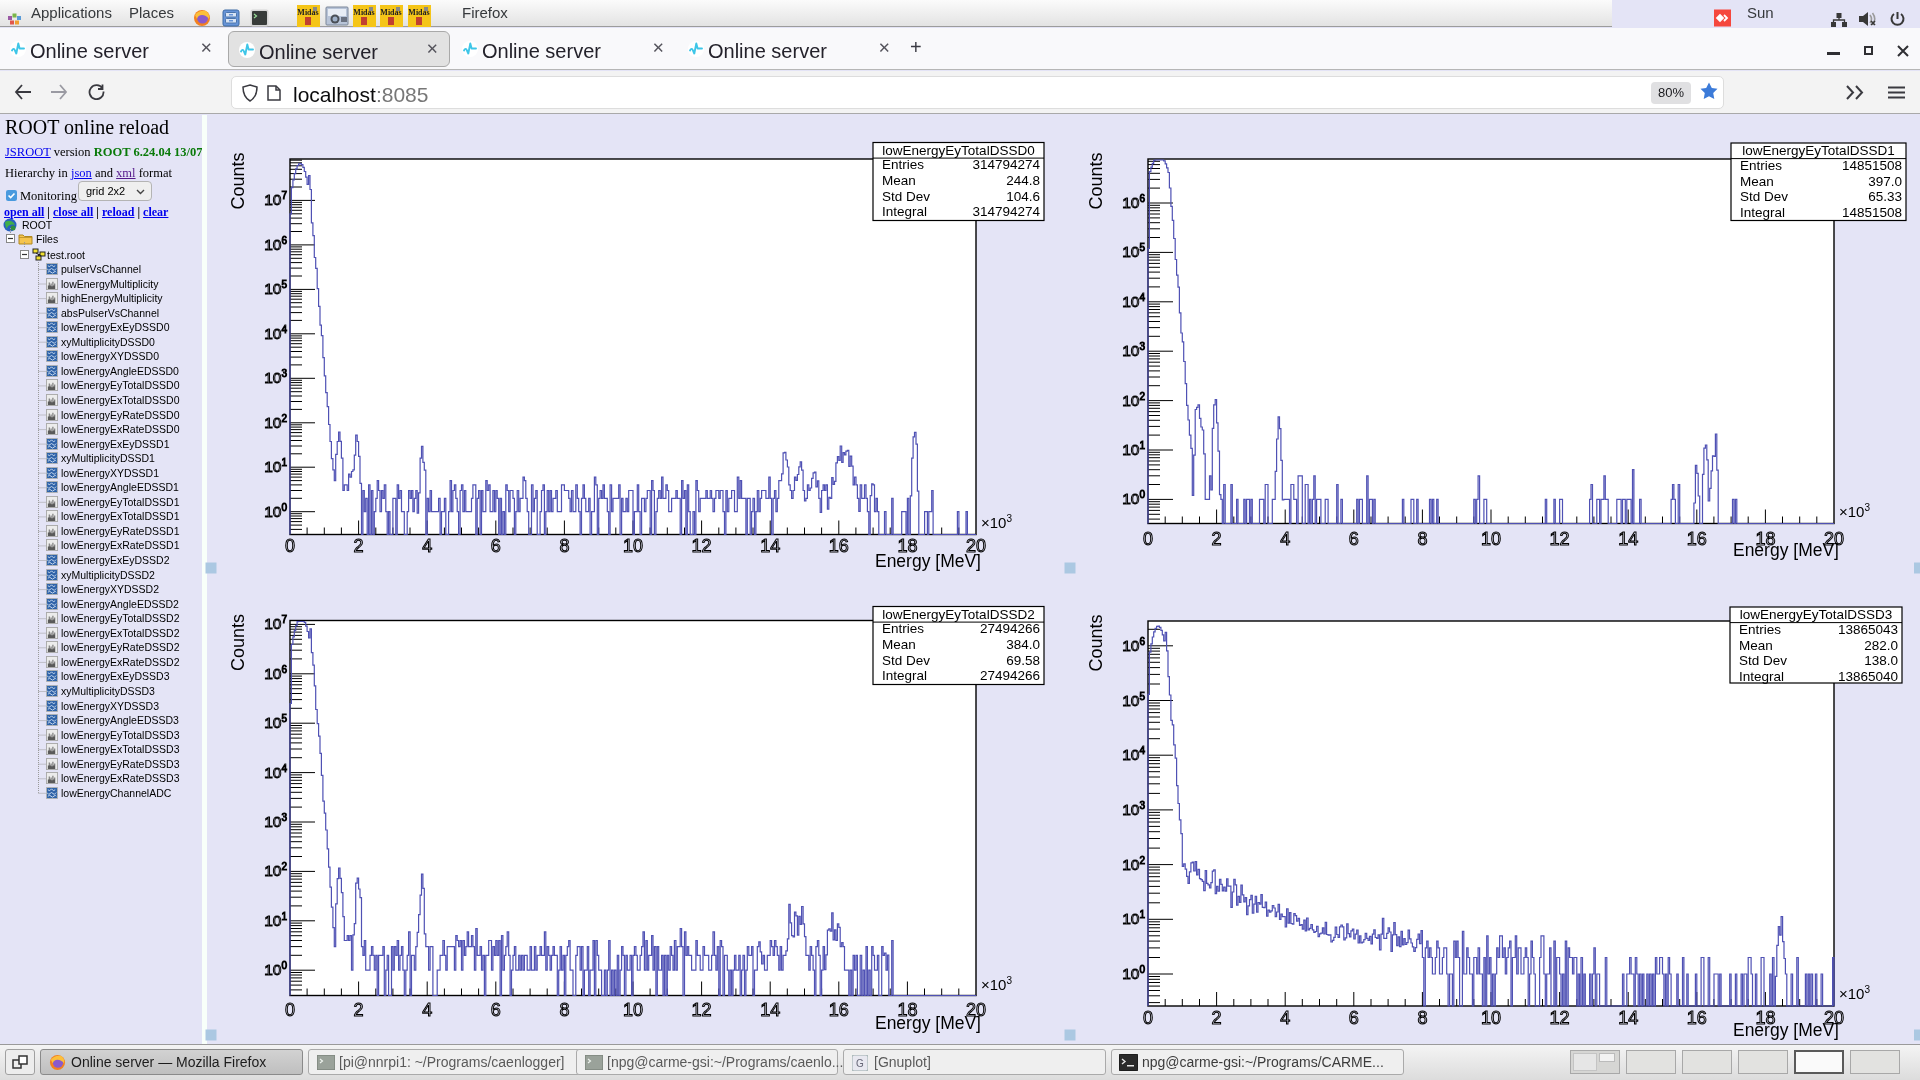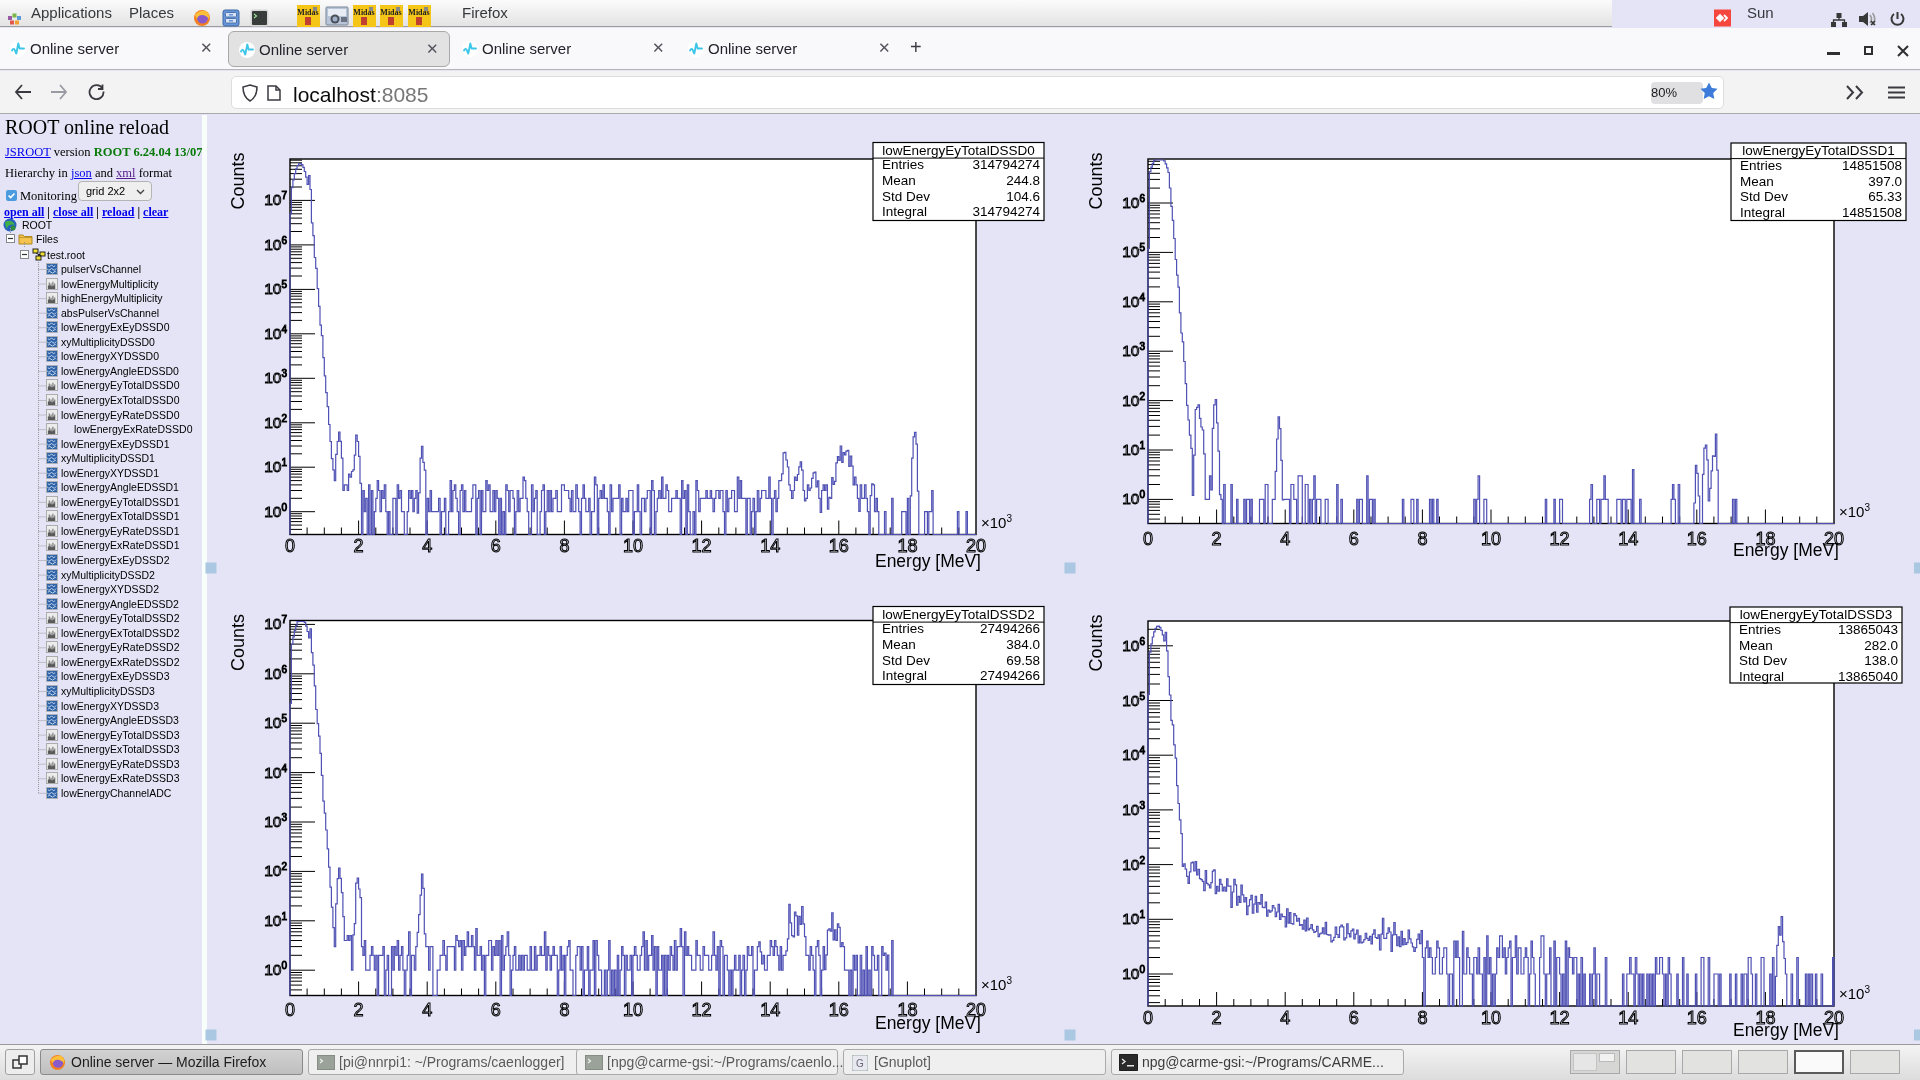--- a/index.html
+++ b/index.html
@@ -5,21 +5,21 @@
   * { margin:0; padding:0; box-sizing:border-box; }
   html,body { width:1920px; height:1080px; overflow:hidden; }
   body { font-family:"Liberation Sans", sans-serif; position:relative; background:#e4e4f6; }
   #toppanel { position:absolute; left:0; top:0; width:1612px; height:27px;
     background:linear-gradient(#fbfbfb,#e3e3e3); border-bottom:1px solid #9c9c9c;
     color:#36393c; font-size:15px; }
   .tp { position:absolute; top:0; height:26px; line-height:26px; }
   #tabbar { position:absolute; left:0; top:28px; width:1920px; height:42px; background:#f9f9fb; border-bottom:1px solid #b6b6b6;}
   .tab { position:absolute; top:3px; height:36px; border-radius:6px; }
   .tab.active { background:#e2e2e2; border:1px solid #a9a9a9; }
-  .tabtitle { position:absolute; left:30px; top:9px; font-size:15px; color:#24222b; }
+  .tabtitle { position:absolute; left:30px; top:9px; font-size:20px; color:#24222b; }
   .tabx { position:absolute; top:8px; font-size:15px; color:#55545c; }
   #navbar { position:absolute; left:0; top:71px; width:1920px; height:43px; background:#f3f3f3; border-bottom:1px solid #a9a9a9; }
   #urlbar { position:absolute; left:231px; top:5px; width:1493px; height:33px; background:#fff; border:1px solid #ddd; border-radius:5px; }
   #content { position:absolute; left:0; top:115px; width:1920px; height:929px; background:#e4e4f6; }
   #sidebar { position:absolute; left:0; top:0; width:202px; height:931px; overflow:hidden; }
   #sash { position:absolute; left:202px; top:0; width:5px; height:931px; background:#f8fffa; }
   h1.rtitle { font-family:"Liberation Serif", serif; font-weight:normal; font-size:20px; color:#000; position:absolute; left:5px; top:1px; white-space:nowrap; }
   .serif { font-family:"Liberation Serif", serif; font-size:12.5px; }
   a.blue { color:#0000ee; text-decoration:underline; }
   a.purple { color:#551a8b; text-decoration:underline; }
@@ -176,21 +176,21 @@
     </svg>
   <div id="urlbar">
     <svg style="position:absolute;left:10px;top:7px" width="16" height="18" viewBox="0 0 16 18">
         <path d="M8 1 L15 3 C15 10 13 14 8 17 C3 14 1 10 1 3 Z" stroke="#3a3a40" stroke-width="1.5" fill="none"></path>
       </svg>
     <svg style="position:absolute;left:35px;top:8px" width="14" height="16" viewBox="0 0 14 16">
         <path d="M1 1 h8 l4 4 v10 h-12 z" stroke="#3a3a40" stroke-width="1.5" fill="none"></path>
         <path d="M9 1 v4 h4" stroke="#3a3a40" stroke-width="1.5" fill="none"></path>
       </svg>
     <div style="position:absolute;left:61px;top:6px;font-size:21px;color:#0c0c0d;">localhost<span style="color:#777">:8085</span></div>
-    <div style="position:absolute;left:1419px;top:5px;width:52px;height:22px;background:#e0e0e2;border-radius:4px;font-size:13px;line-height:22px;color:#1a1a1e;">80%</div>
+    <div style="position:absolute;left:1419px;top:5px;width:40px;height:22px;background:#e0e0e2;border-radius:4px;text-align:center;font-size:13px;line-height:22px;color:#1a1a1e;">80%</div>
     <svg style="position:absolute;left:1468px;top:5px" width="18" height="18" viewBox="0 0 18 18">
         <path d="M9 0.5 L11.8 6 L17.5 6.8 L13.2 11 L14.3 17 L9 14.2 L3.7 17 L4.8 11 L0.5 6.8 L6.2 6 Z" fill="#3c7bd9"></path>
       </svg>
   </div>
   <svg style="position:absolute;left:1845px;top:14px" width="22" height="15" viewBox="0 0 22 15">
       <path d="M2 1 L8 7.5 L2 14 M11 1 L17 7.5 L11 14" stroke="#3a3a40" stroke-width="2" fill="none"></path>
     </svg>
   <svg style="position:absolute;left:1888px;top:15px" width="17" height="13" viewBox="0 0 17 13">
       <path d="M0 1.5 H17 M0 6.5 H17 M0 11.5 H17" stroke="#3a3a40" stroke-width="2"></path>
     </svg>
@@ -287,21 +287,21 @@
           </svg><span style="margin-left:3px;vertical-align:2px">lowEnergyExTotalDSSD0</span></div>
 <div class="trow" style="left:46px;top:190.5px"><svg width="12" height="12" viewBox="0 0 13 13">
             <rect width="13" height="13" fill="#a8a8a8"></rect>
             <rect x="1" y="1" width="11" height="11" fill="#ececec"></rect>
             <path d="M2 12 V8 h1 V5 h1 v3 h1 V6 h1 v3 h1 V4 h1 v4 h1 V6 h1 v6 Z" fill="#5a5a5a"></path>
           </svg><span style="margin-left:3px;vertical-align:2px">lowEnergyEyRateDSSD0</span></div>
 <div class="trow" style="left:46px;top:205.1px"><svg width="12" height="12" viewBox="0 0 13 13">
             <rect width="13" height="13" fill="#a8a8a8"></rect>
             <rect x="1" y="1" width="11" height="11" fill="#ececec"></rect>
             <path d="M2 12 V8 h1 V5 h1 v3 h1 V6 h1 v3 h1 V4 h1 v4 h1 V6 h1 v6 Z" fill="#5a5a5a"></path>
-          </svg><span style="margin-left:16px;vertical-align:2px">lowEnergyExRateDSSD0</span></div>
+          </svg><span style="margin-left:3px;vertical-align:2px">lowEnergyExRateDSSD0</span></div>
 <div class="trow" style="left:46px;top:219.6px"><svg width="12" height="12" viewBox="0 0 13 13">
             <rect width="13" height="13" fill="#b8b8b8"></rect>
             <rect x="1" y="1" width="11" height="11" fill="#2e62a8"></rect>
             <path d="M2 3 l2 1 l2 -2 l2 2 l2 -1 M1 6 l2 2 l3 -2 l3 2 l2 -2 M2 10 l2 -1 l3 2 l3 -2 l1 1" stroke="#cfe0f2" stroke-width="1" fill="none"></path>
           </svg><span style="margin-left:3px;vertical-align:2px">lowEnergyExEyDSSD1</span></div>
 <div class="trow" style="left:46px;top:234.2px"><svg width="12" height="12" viewBox="0 0 13 13">
             <rect width="13" height="13" fill="#b8b8b8"></rect>
             <rect x="1" y="1" width="11" height="11" fill="#2e62a8"></rect>
             <path d="M2 3 l2 1 l2 -2 l2 2 l2 -1 M1 6 l2 2 l3 -2 l3 2 l2 -2 M2 10 l2 -1 l3 2 l3 -2 l1 1" stroke="#cfe0f2" stroke-width="1" fill="none"></path>
           </svg><span style="margin-left:3px;vertical-align:2px">xyMultiplicityDSSD1</span></div>

